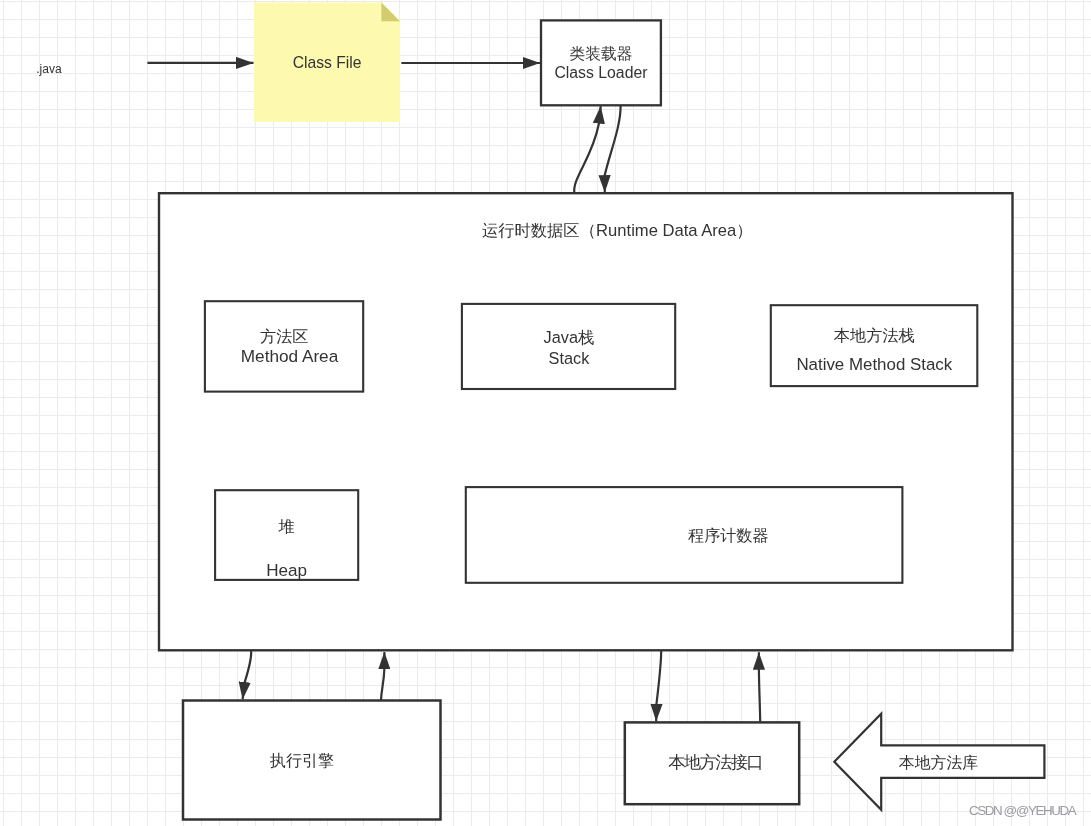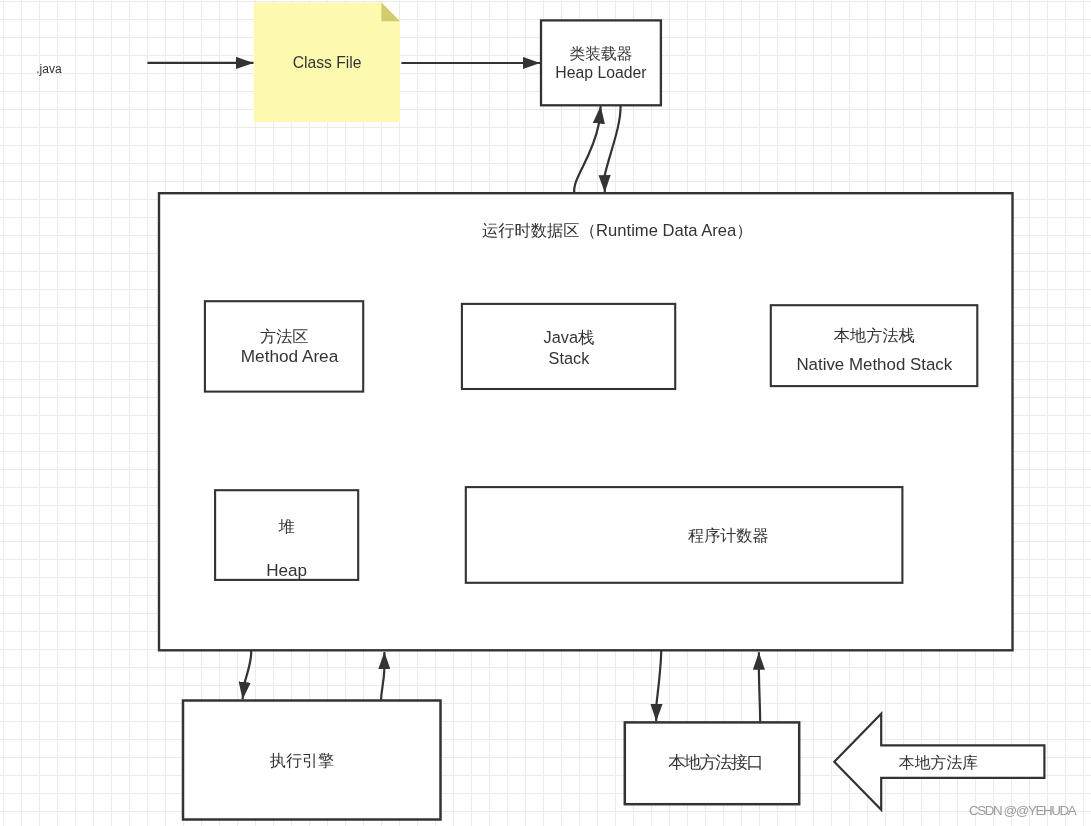--- a/index.html
+++ b/index.html
@@ -87,21 +87,21 @@
 
     <path d="M661.2 650.5 C 661.2 665 658.2 689 656.5 703.6 L656.2 721.3" fill="none" stroke="#333333" stroke-width="2.2" marker-end="url(#ah)"></path>
     <path d="M760.2 721.8 C 760.0 706 759.1 688 758.9 670.2 L758.9 652.3" fill="none" stroke="#333333" stroke-width="2.2" marker-end="url(#ah)"></path>
   </svg>
 
   <div class="lbl t-java">.java</div>
 
   <div class="lbl t-classfile">Class File</div>
 
   <div class="lbl t-cl-cn">类装载器</div>
-  <div class="lbl t-cl-en">Heap Loader</div>
+  <div class="lbl t-cl-en">Class Loader</div>
 
   <div class="lbl t-rda"><span class="rda-cn">运行时数据区</span><span class="rda-en">（Runtime Data Area）</span></div>
 
   <div class="lbl t-ma-cn">方法区</div>
   <div class="lbl t-ma-en">Method Area</div>
 
   <div class="lbl t-js-cn">Java栈</div>
   <div class="lbl t-js-en">Stack</div>
 
   <div class="lbl t-ns-cn">本地方法栈</div>

